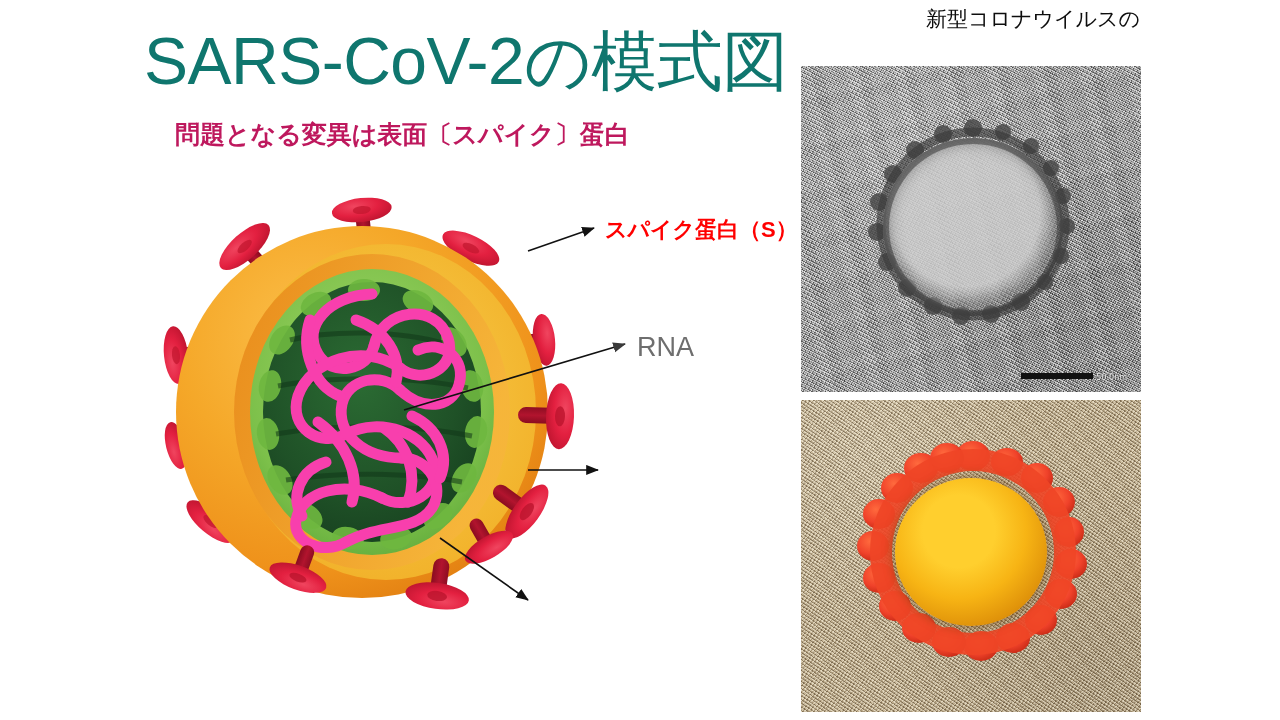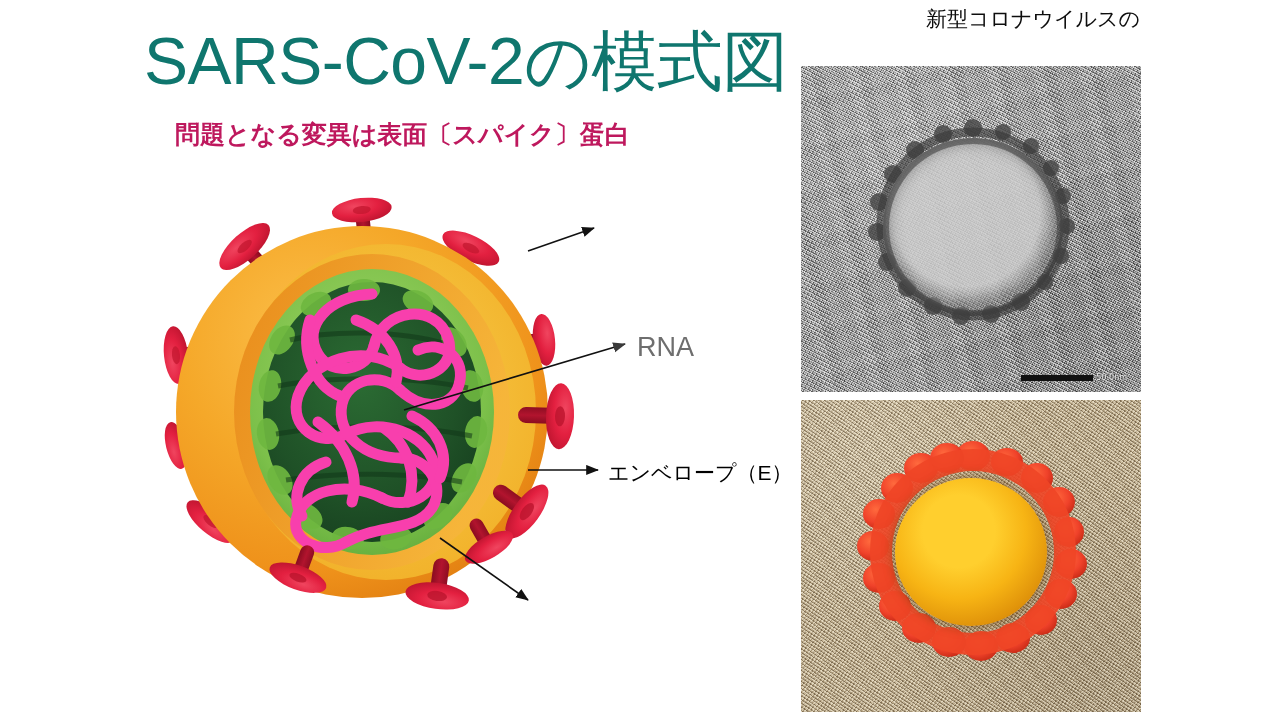--- a/index.html
+++ b/index.html
@@ -144,21 +144,21 @@
     background:
       radial-gradient(circle at 46% 42%, rgba(205,205,205,.85) 0 52%, rgba(150,150,150,.55) 64%, rgba(120,120,120,0) 72%);
     box-shadow:
       inset 0 0 0 6px rgba(58,58,58,.55),
       inset 0 0 14px 6px rgba(70,70,70,.45);
   }
   #em-photo .spikes { position: absolute; left: 56px; top: 46px; width: 232px; height: 230px; }
   #em-photo .scalebar {
     position: absolute;
     right: 14px; bottom: 10px;
-    display: flex; align-items: center; gap: 3px;
+    display: flex; align-items: flex-start; gap: 3px;
   }
   #em-photo .scalebar .bar {
     width: 72px; height: 6px; background: #111;
   }
   #em-photo .scalebar .txt {
     font-size: 8px; color: #efefef; font-family: "DejaVu Sans", sans-serif;
     text-shadow: 0 0 2px #000;
   }
 
   
@@ -397,22 +397,22 @@
 
     <line x1="528" y1="251" x2="594" y2="228" stroke="#111111" stroke-width="1.6" marker-end="url(#arrowBlack)"></line>
 
     <line x1="404" y1="410" x2="625" y2="344" stroke="#111111" stroke-width="1.6" marker-end="url(#arrowGray)"></line>
 
     <line x1="528" y1="470" x2="598" y2="470" stroke="#111111" stroke-width="1.6" marker-end="url(#arrowBlack)"></line>
 
     <line x1="440" y1="538" x2="528" y2="600" stroke="#111111" stroke-width="1.6" marker-end="url(#arrowBlack)"></line>
   </svg>
 
+  <div class="callout" id="label-spike">スパイク蛋白（S）</div>
   <div class="callout" id="label-rna">RNA</div>
-  <div class="callout" id="label-envelope">エンベロープ（E）</div>
 
 
   <div id="em-photo">
     <div class="grain"></div>
     <svg class="spikes" viewBox="0 0 232 230">
       <g fill="#4a4a4a" opacity=".85">
         <circle cx="116" cy="16" r="9"></circle>
           <circle cx="146" cy="20" r="8"></circle>
         <circle cx="174" cy="34" r="8"></circle>
           <circle cx="194" cy="56" r="8"></circle>

